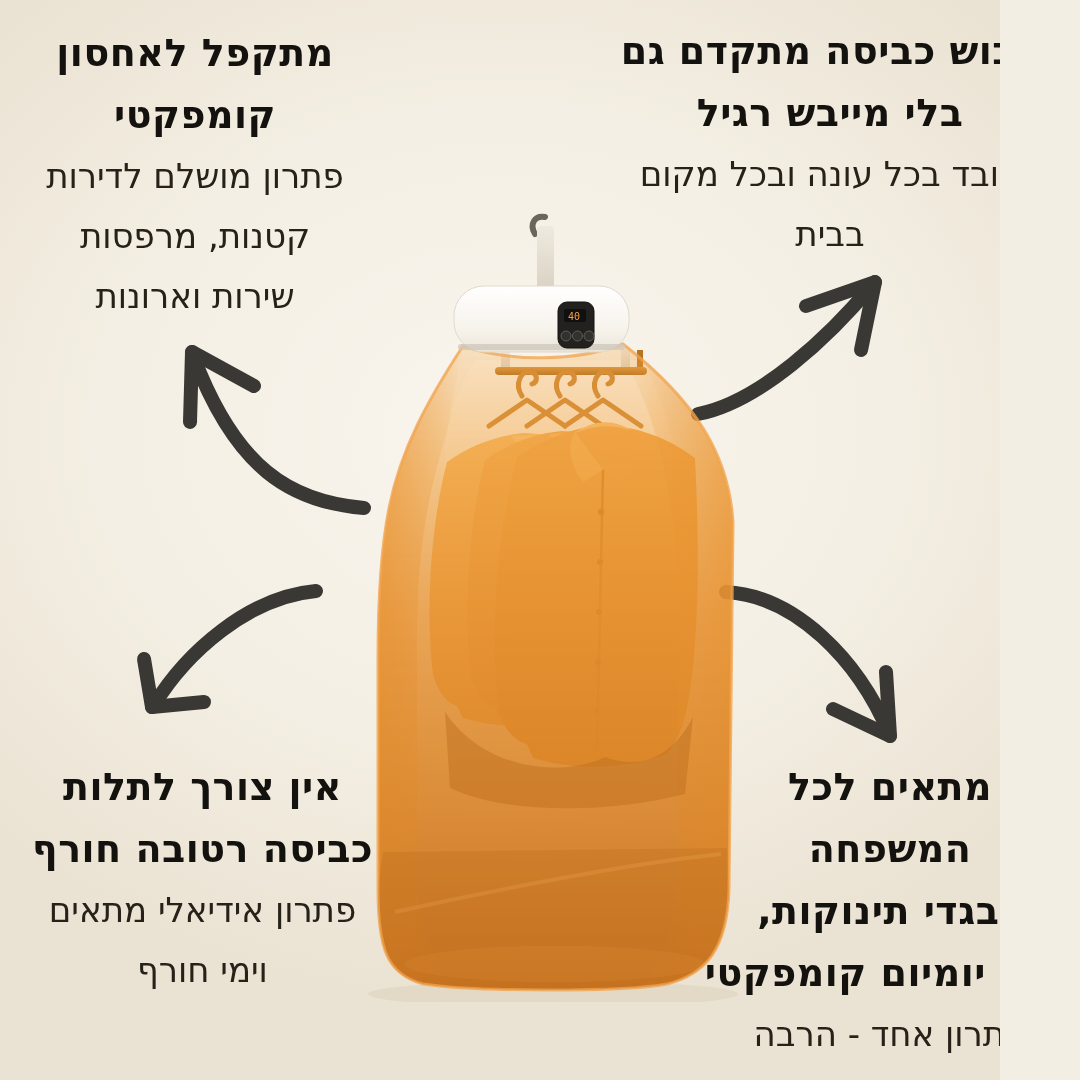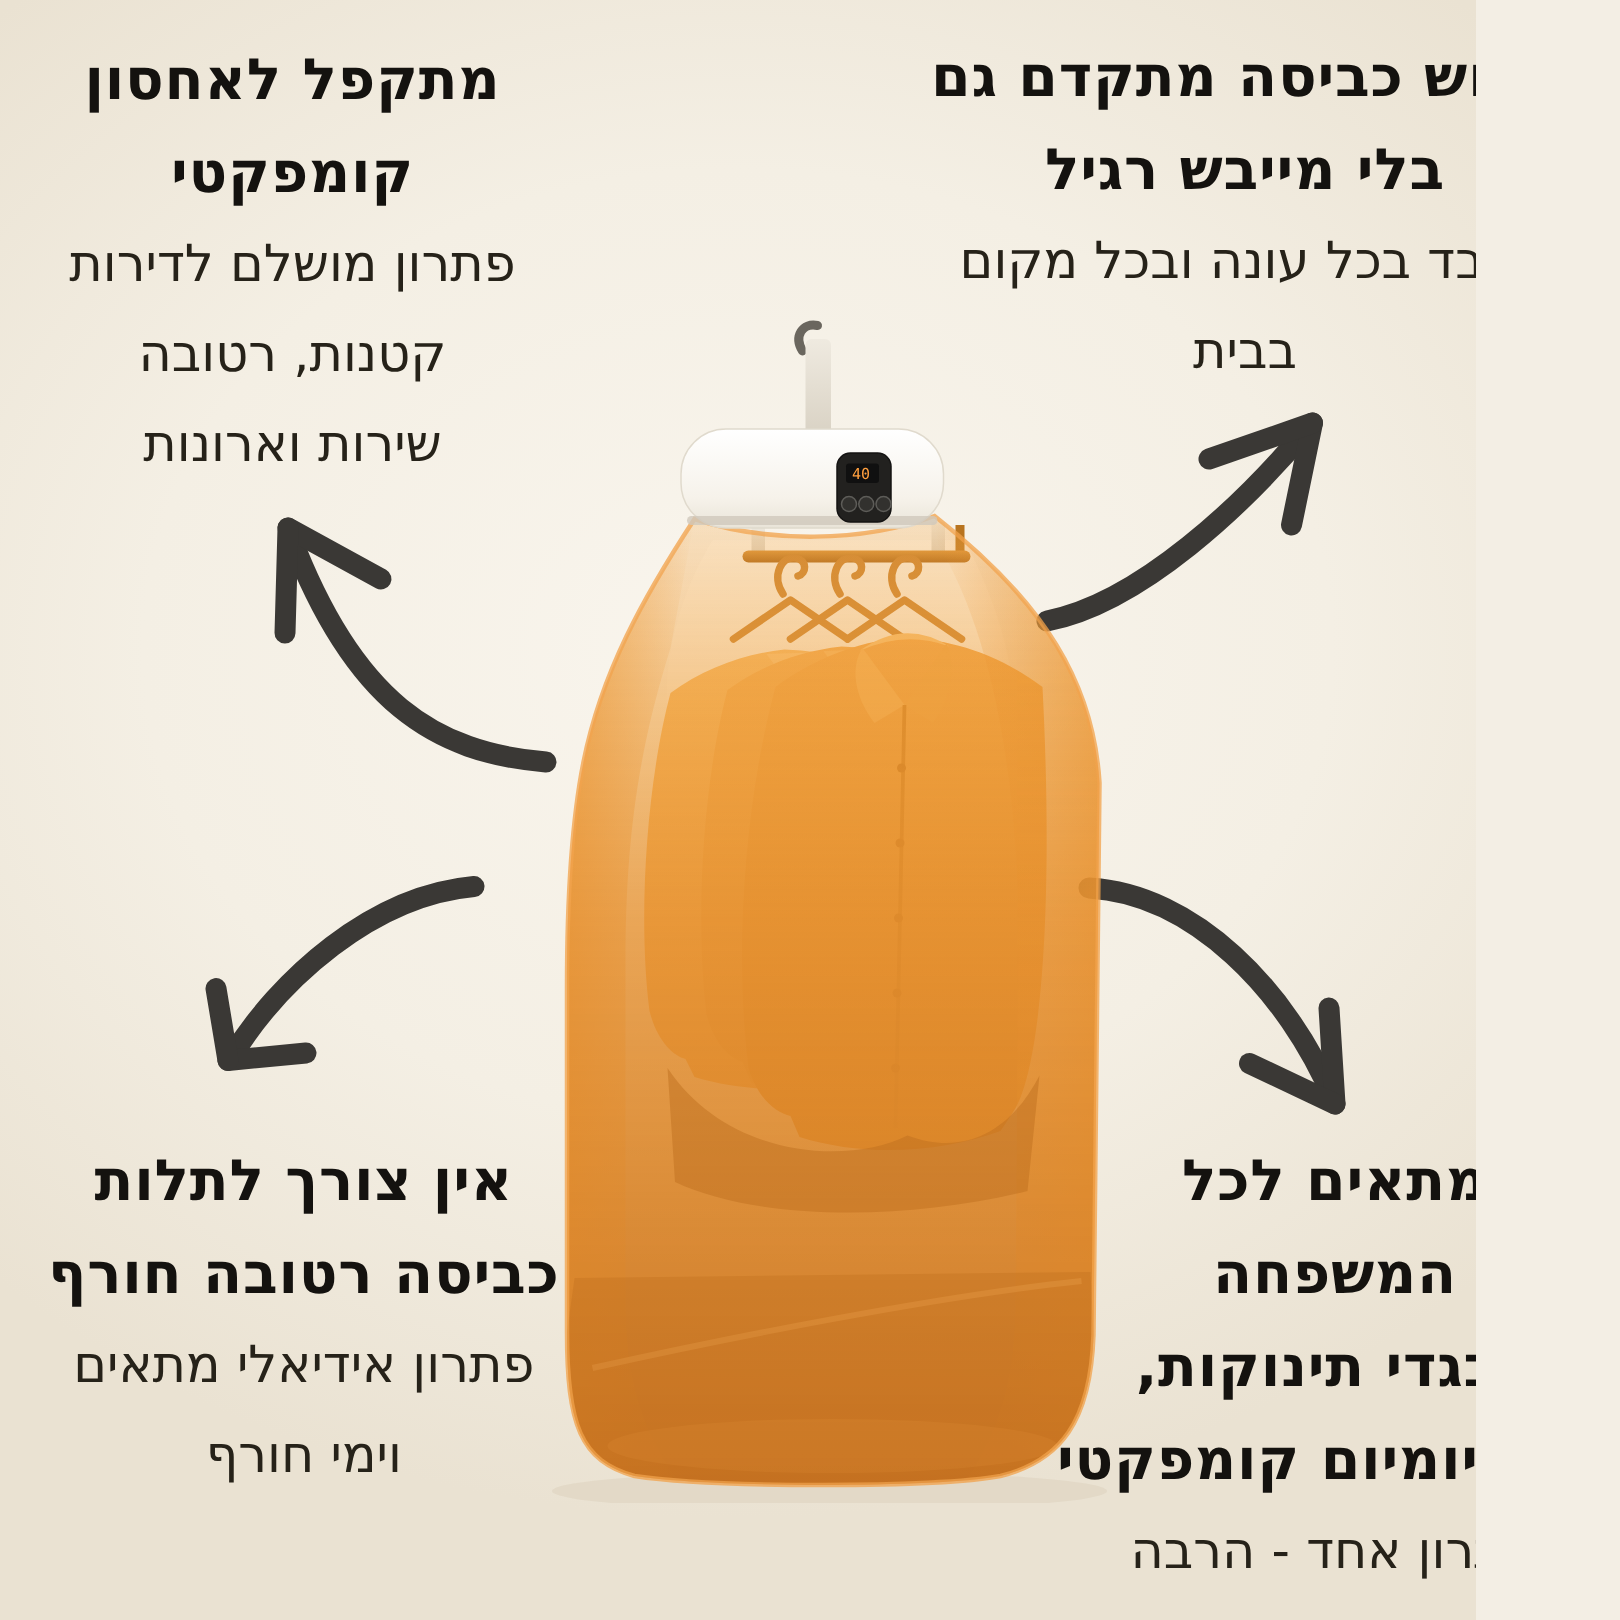--- a/index.html
+++ b/index.html
@@ -1,20 +1,21 @@
 <!DOCTYPE html>
 <html lang="he"><head>
 <meta charset="utf-8">
 <style>
   html,body{margin:0;padding:0;background:#f3eee4;}
   .canvas{
     position:relative;width:984px;height:1080px;overflow:hidden;
     font-family:"DejaVu Sans","Liberation Sans",sans-serif;
     background:
       radial-gradient(ellipse 720px 580px at 50% 40%, #f9f5ed 0%, #f4efe4 55%, #eae2d2 100%);
+    padding-left: 16px;
   }
   .feature{position:absolute;text-align:center;direction:rtl;}
   .feature .title{
     font-weight:700;font-size:38px;line-height:62px;
     white-space:pre-line;color:#14120f;letter-spacing:0.5px;
   }
   .feature .desc{
     font-weight:400;font-size:34px;line-height:60px;
     white-space:pre-line;color:#262219;
   }
@@ -32,21 +33,21 @@
 </style>
 </head>
 <body>
 
 <div class="canvas">
 
   <div class="feature f-tl">
     <div class="title">מתקפל לאחסון
 קומפקטי</div>
     <div class="desc">פתרון מושלם לדירות
-קטנות, רטובה
+קטנות, מרפסות
 שירות וארונות</div>
   </div>
 
   <div class="feature f-tr">
     <div class="title">ייבוש כביסה מתקדם גם
 בלי מייבש רגיל</div>
     <div class="desc">עובד בכל עונה ובכל מקום
 בבית</div>
   </div>
 

